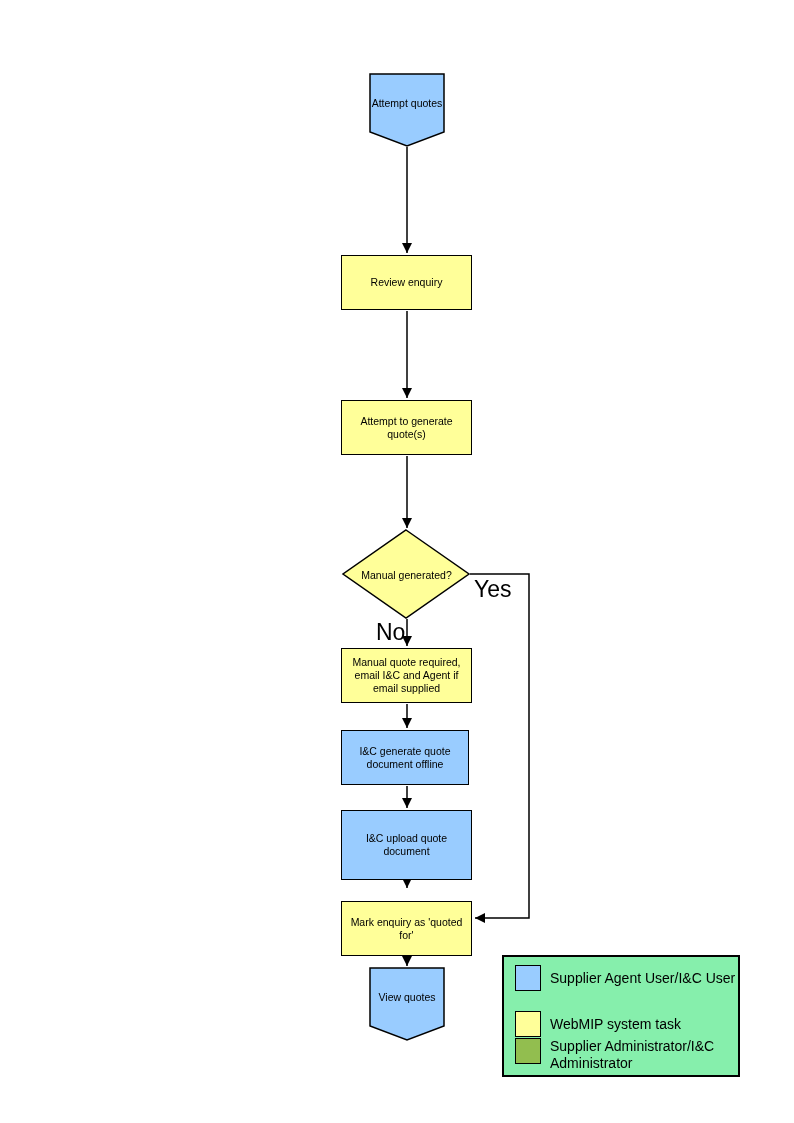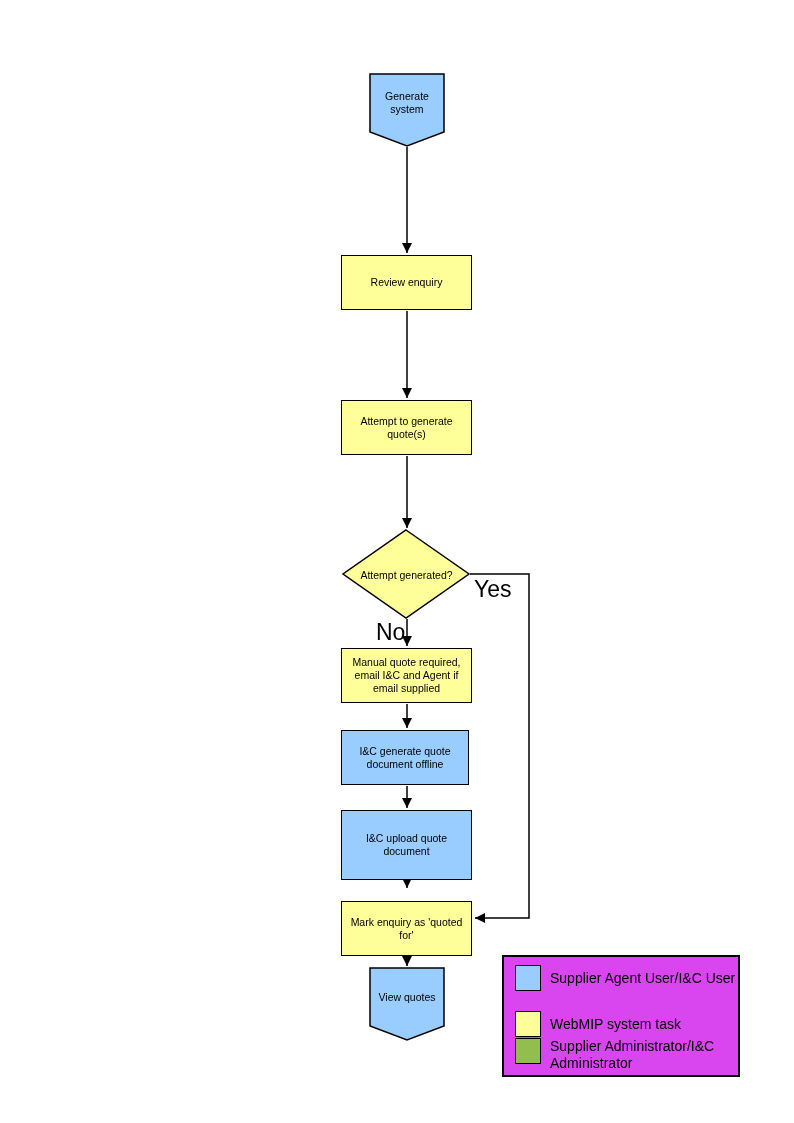--- a/index.html
+++ b/index.html
@@ -44,21 +44,21 @@
     font-size: 23px;
     line-height: 24px;
     background: transparent;
   }
   #legend {
     position: absolute;
     left: 502px; top: 955px;
     width: 238px; height: 122px;
     box-sizing: border-box;
     border: 2px solid #000;
-    background: #d946ef;
+    background: #86efac;
   }
   .legend-row {
     position: absolute;
     left: 11px;
     display: flex;
     align-items: center;
   }
   .legend-row.top-align { align-items: flex-start; justify-content: center; }
   .legend-swatch {
     width: 26px; height: 26px;
@@ -96,24 +96,24 @@
     <path class="connector" d="M407,311 L407,398" marker-end="url(#arrowhead)"></path>
     <path class="connector" d="M407,456 L407,528" marker-end="url(#arrowhead)"></path>
     <path class="connector" d="M407,619 L407,646" marker-end="url(#arrowhead)"></path>
     <path class="connector" d="M407,704 L407,728" marker-end="url(#arrowhead)"></path>
     <path class="connector" d="M407,786 L407,808" marker-end="url(#arrowhead)"></path>
     <path class="connector" d="M407,867 L407,888" marker-end="url(#arrowhead)"></path>
     <path class="connector" d="M407,945 L407,966" marker-end="url(#arrowhead)"></path>
     <path class="connector" d="M470,574 L529,574 L529,918 L475,918" marker-end="url(#arrowhead)"></path>
   </svg>
 
-  <div class="shape-label" style="left:370px; top:74px; width:74px; height:58px;">Generate system</div>
+  <div class="shape-label" style="left:370px; top:74px; width:74px; height:58px;">Attempt quotes</div>
   <div class="shape-label" style="left:370px; top:968px; width:74px; height:58px;">View quotes</div>
 
-  <div class="shape-label" style="left:346px; top:552px; width:121px; height:46px;">Attempt generated?</div>
+  <div class="shape-label" style="left:346px; top:552px; width:121px; height:46px;">Manual generated?</div>
 
   <div class="node" style="left: 341px; top: 255px; width: 131px; height: 55px; background-color: rgb(255, 255, 153);">Review enquiry</div>
 
   <div class="node" style="left: 341px; top: 400px; width: 131px; height: 55px; background-color: rgb(255, 255, 153);">Attempt to generate quote(s)</div>
 
   <div class="node" style="left: 341px; top: 648px; width: 131px; height: 55px; background-color: rgb(255, 255, 153);">Manual quote required, email I&amp;C and Agent if email supplied</div>
 
   <div class="node" style="left: 341px; top: 730px; width: 128px; height: 55px; background-color: rgb(153, 204, 255);">I&amp;C generate quote document offline</div>
 
   <div class="node" style="left: 341px; top: 810px; width: 131px; height: 70px; background-color: rgb(153, 204, 255);">I&amp;C upload quote document</div>

